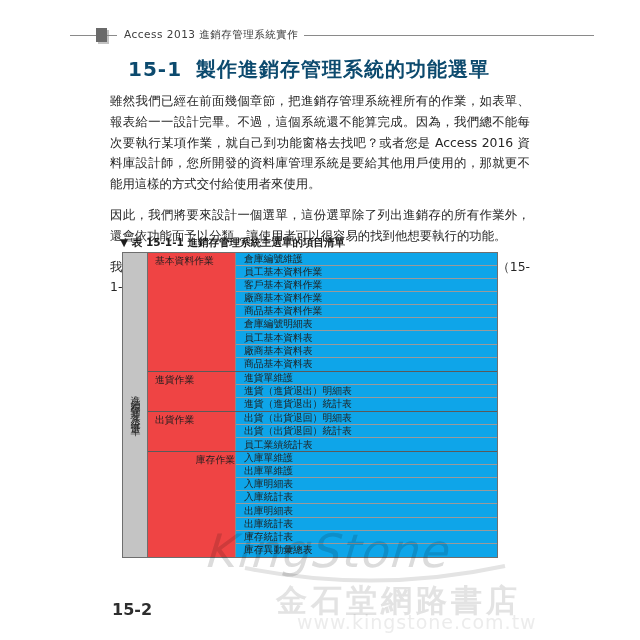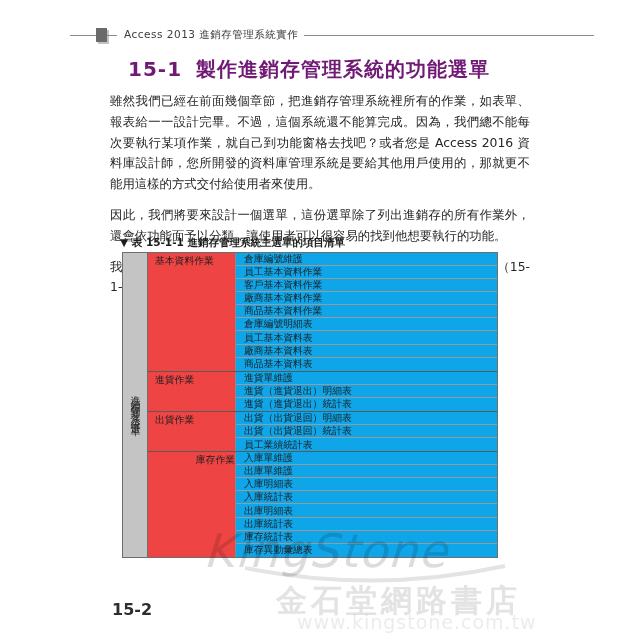--- a/index.html
+++ b/index.html
@@ -11,21 +11,21 @@
   }
   
   .rhead { position:absolute; top:27px; left:0; width:602px; height:16px; display:flex; align-items:center; }
   .rhead .seg { height:1px; background:#8a8a8a; }
   .rhead .seg.lead { width:26px; margin-left:70px; }
   .rhead .sq { width:11px; height:14px; background:#6a6a6a; box-shadow:2px 2px 0 #c3c3c3; margin:0 0 0 0; }
   .rhead .seg.mid { width:10px; }
   .rhead .btitle { font-size:10.5px; color:#3c3c3c; padding:0 6px 0 7px; letter-spacing:0.5px; white-space:nowrap; }
   .rhead .seg.tail { flex:1; margin-right:8px; }
   
-  .stitle { position:absolute; left:128px; top:56px; font-size:20px; font-weight:bold; color:#701a75; letter-spacing:1px; white-space:nowrap; }
+  .stitle { position:absolute; left:128px; top:56px; font-size:20px; font-weight:bold; color:#0c4a6e; letter-spacing:1px; white-space:nowrap; }
   .stitle .num { margin-right:14px; }
   
   .bodytext { position:absolute; left:110px; top:91px; width:420px; }
   .bodytext p { font-size:12.4px; line-height:20.8px; text-align:justify; color:#262626; margin-bottom:10px; }
   
   .tcaption { position:absolute; left:120px; top:236px; font-size:10.5px; font-weight:bold; color:#1c1c1c; }
   
   .menu-table { position:absolute; left:122px; top:252px; width:376px; display:flex; border:1px solid #6e6e6e; background:#fff; }
   .side-cell { width:25px; background:#c4c4c4; border-right:1px solid #6e6e6e; display:flex; align-items:center; justify-content:center; }
   .side-cell span {

